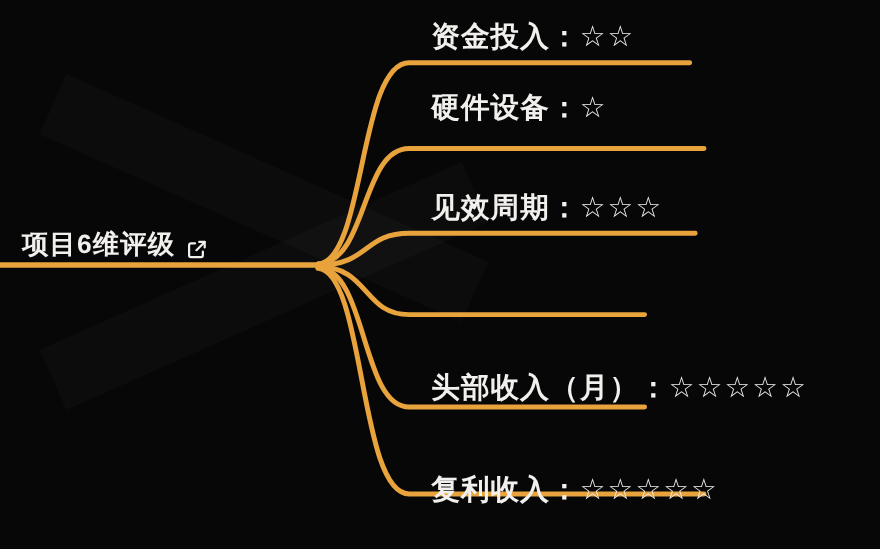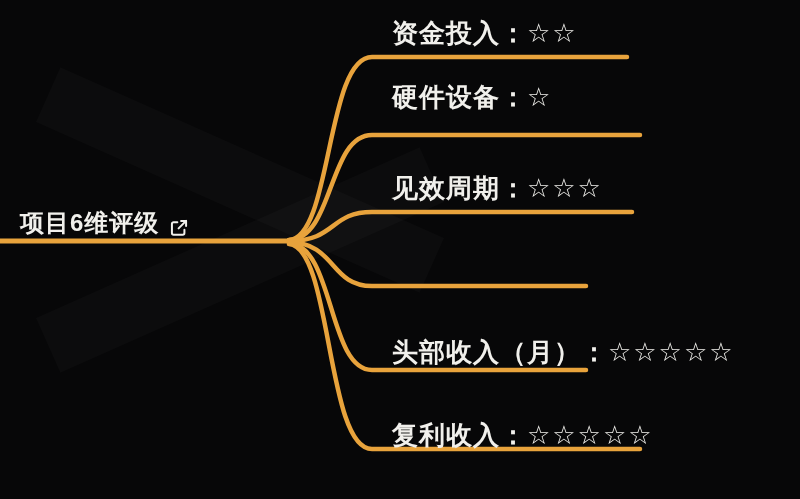--- a/index.html
+++ b/index.html
@@ -50,21 +50,21 @@
     margin-left: 18px;
   }
   .topic .stars {
     letter-spacing: 2px;
   }
   .t0 { top: 16px; }
   .t1 { top: 80px; }
   .t2 { top: 171px; }
   .t3 { top: 245px; }
   .t4 { top: 335px; }
-  .t5 { top: 418px; }
+  .t5 { top: 428px; }
   .ext-icon {
     display: inline-block;
     width: 20px;
     height: 20px;
   }
 </style>
 </head>
 <body>
 
 <div id="stage">

